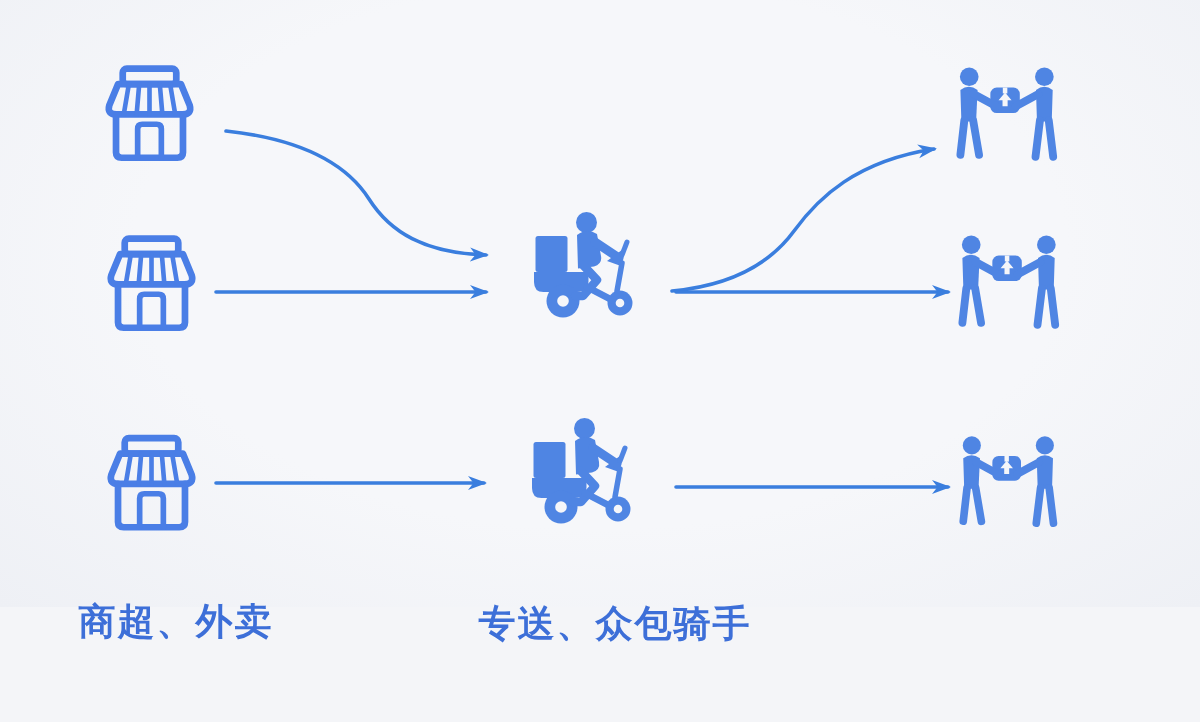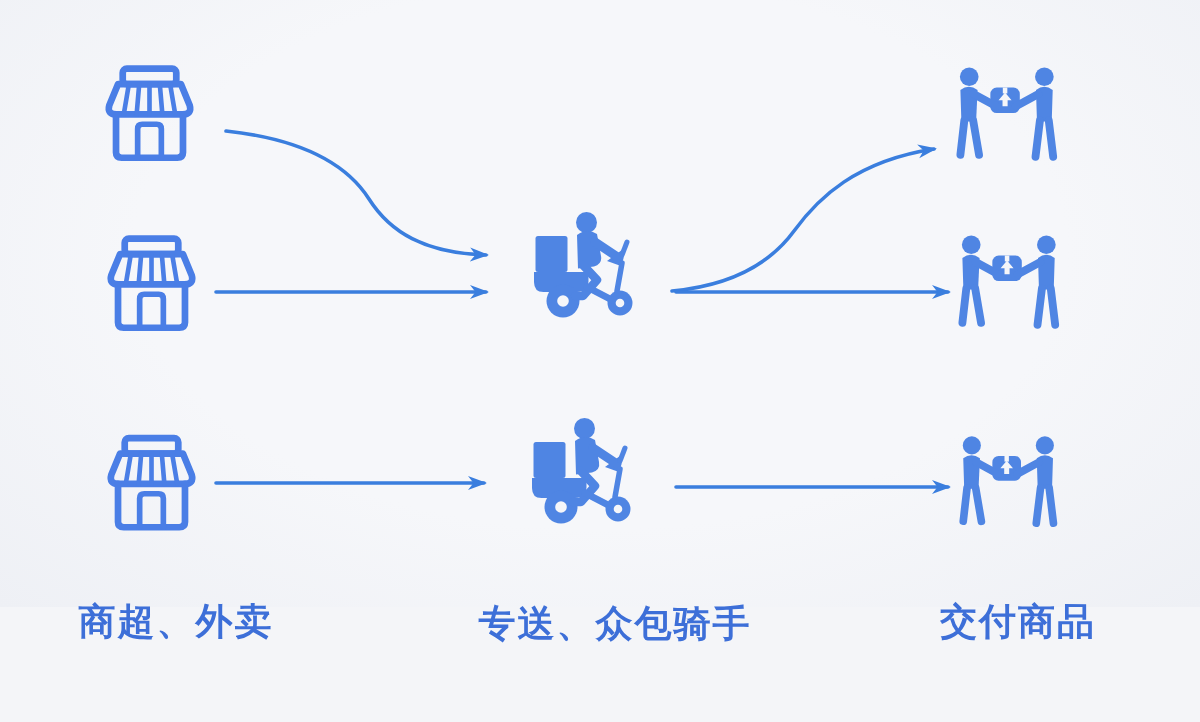--- a/index.html
+++ b/index.html
@@ -128,15 +128,14 @@
     </svg>
   <svg class="node handoff" style="left:957px;top:233px;width:108px;height:105px;">
       <use href="#sym-handoff"></use>
     </svg>
   <svg class="node handoff" style="left:958px;top:434px;width:105px;height:102px;">
       <use href="#sym-handoff"></use>
     </svg>
 
   <div class="flow-label" style="left:176px;top:597px;">商超、外卖</div>
   <div class="flow-label" style="left:615px;top:599px;text-align:right;">专送、众包骑手</div>
-  <div class="flow-label" style="left:1018px;top:597px;">交付商品</div>
 
 </div>
 
 </body></html>

